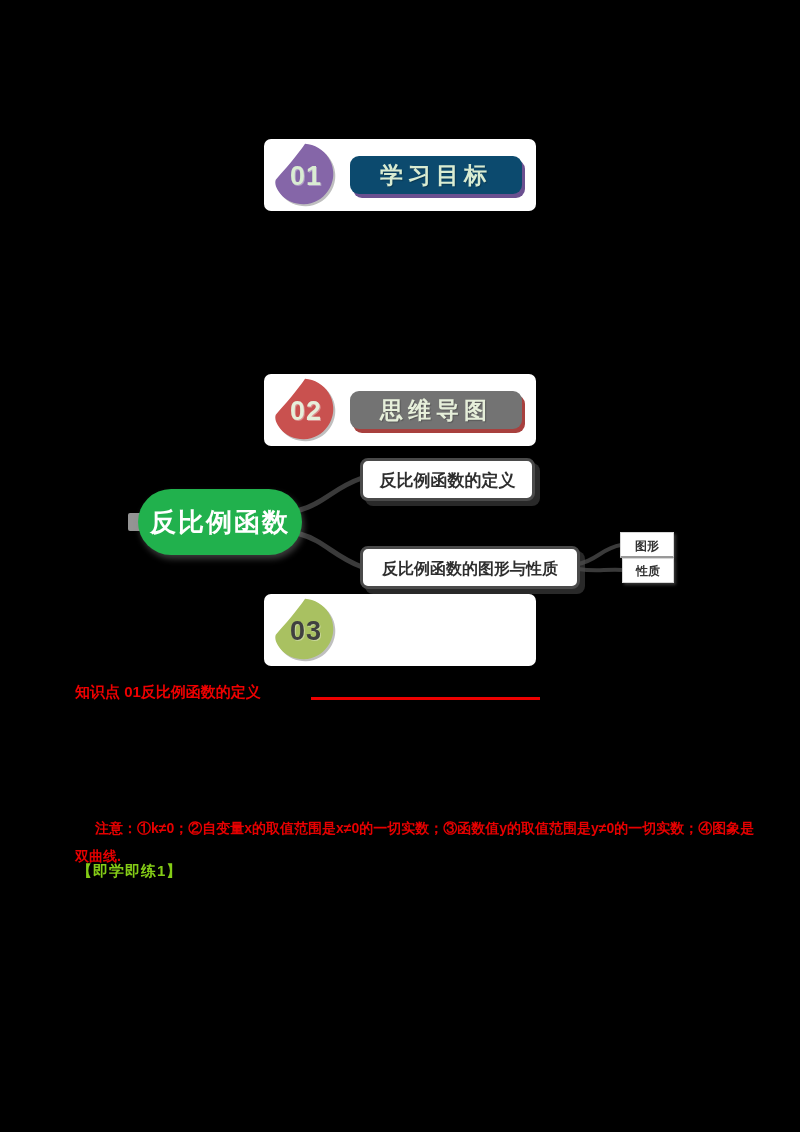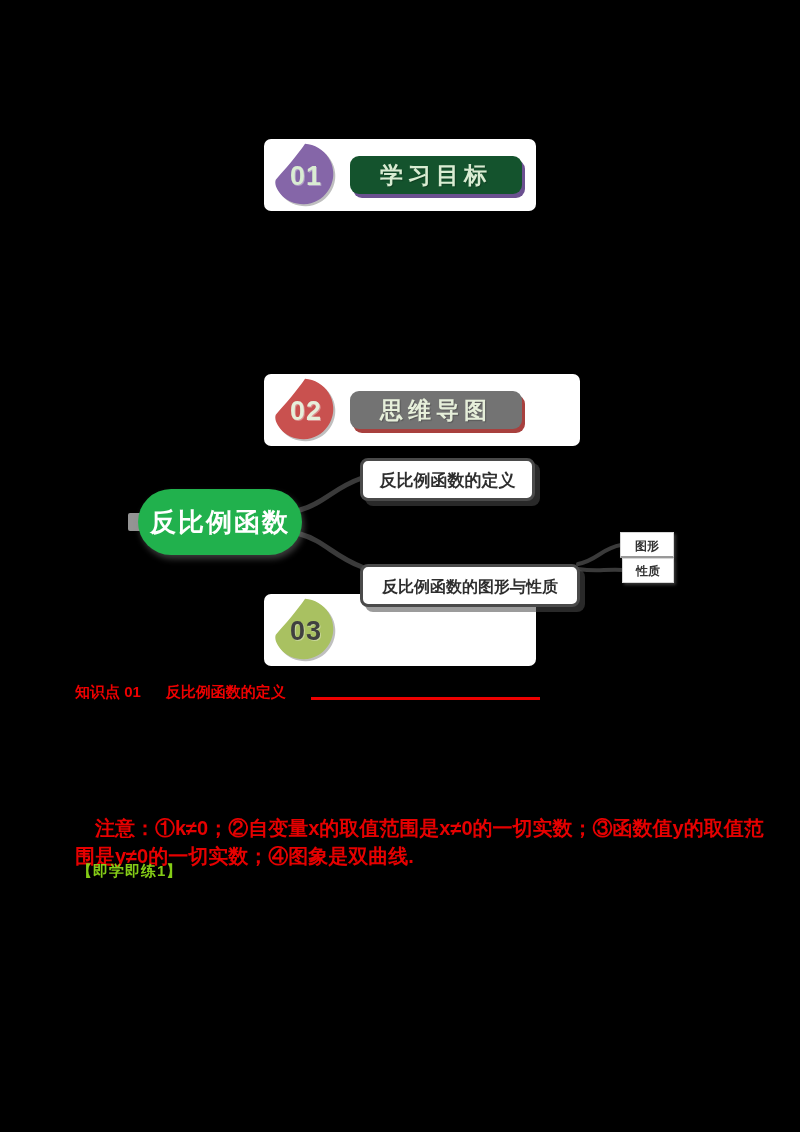--- a/index.html
+++ b/index.html
@@ -10,21 +10,21 @@
     overflow: hidden;
   }
   .page { position: relative; width: 800px; height: 960px; background: #000; border-radius: 17px; }
 
   
   .badge-card {
     position: absolute; left: 264px; width: 272px; height: 72px;
     background: #fff; border-radius: 7px;
   }
   .badge-card.s1 { top: 139px; }
-  .badge-card.s2 { top: 374px; padding-left: 44px; }
+  .badge-card.s2 { top: 374px; }
   .badge-card.s3 { top: 594px; }
   .blob-wrap { position: absolute; left: 8px; top: 2px; width: 68px; height: 68px; }
   .blob-wrap svg { width: 68px; height: 68px; filter: drop-shadow(2.5px 2.5px 0 rgba(0,0,0,0.25)); }
   .blob-num {
     position: absolute; inset: 0; text-align: center; line-height: 70px;
     font-size: 27px; font-weight: 800; letter-spacing: 1px;
     text-shadow: 1px 1px 0 rgba(255,255,255,0.35);
   }
   .badge-label {
     position: absolute; left: 86px; top: 17px; width: 172px; height: 38px;
@@ -44,58 +44,58 @@
     color: #fff; font-size: 26px; font-weight: 700; letter-spacing: 2px;
     text-align: center; line-height: 66px; z-index: 2;
     box-shadow: 2px 4px 6px rgba(130,130,130,0.45);
   }
   .mm-branch {
     background: #fff; border: 3px solid #4a4a4a; border-radius: 8px;
     color: #2e2e2e; font-weight: 700; text-align: center;
     box-shadow: 5px 5px 0 rgba(75,75,75,0.55); z-index: 2;
   }
   .mm-branch.def  { left: 260px; top: 10px;  width: 175px; height: 43px; font-size: 17px; line-height: 39px; }
-  .mm-branch.prop { left: 260px; top: 116px;  width: 220px; height: 43px; font-size: 16px; line-height: 39px; }
+  .mm-branch.prop { left: 260px; top: 98px;  width: 220px; height: 43px; font-size: 16px; line-height: 39px; }
   .mm-leaf {
     background: #fff; border: 1px solid #d6d6d6; color: #333;
     font-size: 12px; font-weight: 600; text-align: center;
     box-shadow: 2px 2px 3px rgba(120,120,120,0.45); z-index: 2;
   }
   .mm-leaf.graph { left: 520px; top: 84px;  width: 54px; height: 26px; line-height: 26px; border-bottom: 2px solid #9a9a9a; }
   .mm-leaf.props { left: 522px; top: 110px; width: 52px; height: 25px; line-height: 25px; }
 
   
   .kp-heading {
     position: absolute; left: 75px; top: 683px; display: flex; align-items: baseline;
     font-size: 15px; font-weight: 800; white-space: nowrap;
   }
-  .kp-heading .kp-label { margin-right: 25px; }
+  .kp-heading .kp-label { }
   .kp-underline { position: absolute; left: 311px; top: 697px; width: 229px; height: 3px; }
   .kp-note {
     position: absolute; left: 75px; top: 814px; width: 690px;
-    font-size: 20px; font-weight: 700; line-height: 28px; text-indent: 20px;
+    font-size: 14px; font-weight: 700; line-height: 28px; text-indent: 20px;
   }
   .kp-practice {
     position: absolute; left: 77px; top: 862px;
     font-size: 15px; font-weight: 800; letter-spacing: 1px;
   }
 </style>
 </head>
 <body>
 
 <div class="page">
 
   <div class="badge-card s1">
     <div class="blob-wrap">
       <svg viewBox="0 0 72 72">
         <path d="M35 3 A32 32 0 1 1 13 60 C6 54 2 46 4 41 C14 30 26 16 35 3 Z" style="fill: rgb(133, 102, 168);"></path>
       </svg>
       <div class="blob-num" style="color: rgb(217, 236, 210);">01</div>
     </div>
-    <div class="badge-label" style="background: #14532d; color: rgb(217, 236, 210); --shadow: #6b5090;">学习目标</div>
+    <div class="badge-label" style="background: #0c4a6e; color: rgb(217, 236, 210); --shadow: #6b5090;">学习目标</div>
   </div>
 
   <div class="badge-card s2">
     <div class="blob-wrap">
       <svg viewBox="0 0 72 72">
         <path d="M35 3 A32 32 0 1 1 13 60 C6 54 2 46 4 41 C14 30 26 16 35 3 Z" style="fill: rgb(201, 81, 79);"></path>
       </svg>
       <div class="blob-num" style="color: rgb(230, 239, 218);">02</div>
     </div>
     <div class="badge-label" style="background: #737373; color: rgb(230, 239, 218); --shadow: #a8403e;">思维导图</div>

